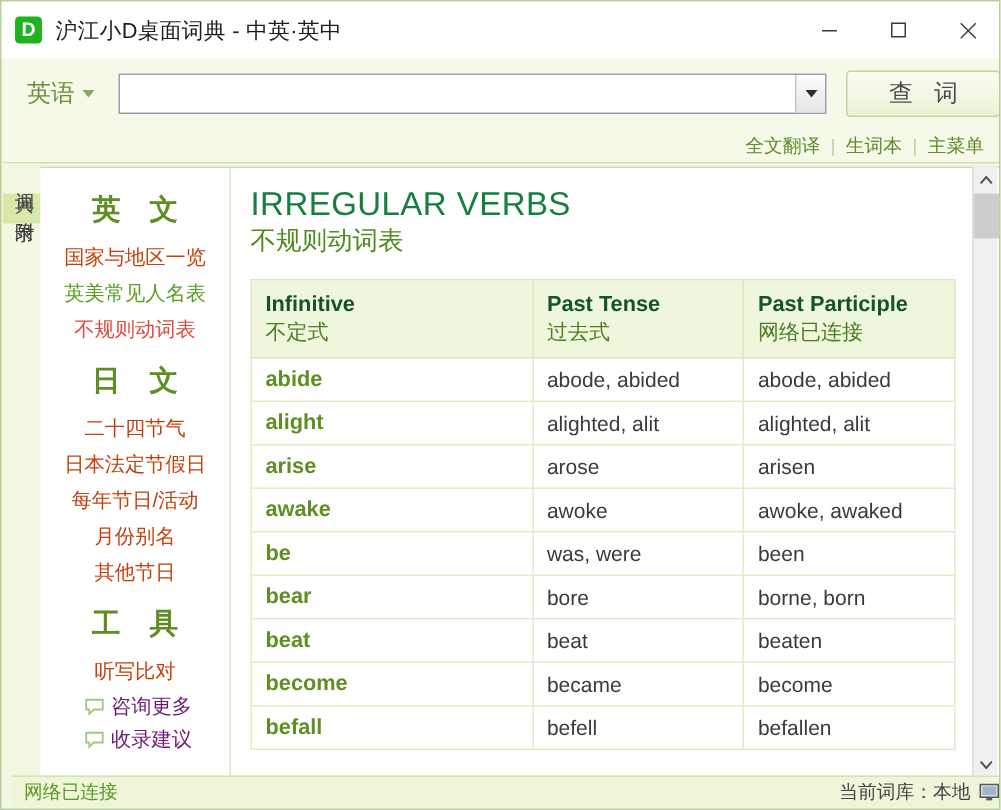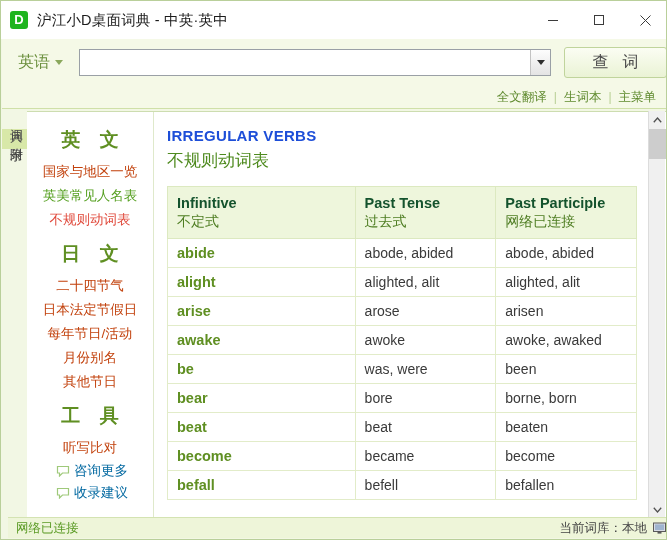--- a/index.html
+++ b/index.html
@@ -239,41 +239,41 @@
   .nav-item {
     line-height: 24px;
     color: #c2410c;
     white-space: nowrap;
     cursor: default;
   }
   .nav-item.hot { color: #56a021; }
   .nav-item.sel { color: #e0483a; }
   .nav-bubble {
     line-height: 22px;
-    color: #0369a1;
+    color: #701a75;
     display: flex;
     align-items: center;
     justify-content: center;
     gap: 4px;
     padding-left: 4px;
   }
   .nav-bubble svg { flex: none; display: block; }
 
   
   .article {
     flex: 1;
     padding: 10px 8px 0 13px;
     box-sizing: border-box;
     overflow: hidden;
     background: #ffffff;
   }
   .art-title-en {
-    font-size: 15px;
-    font-weight: bold;
-    color: #1d4ed8;
+    font-size: 22px;
+    font-weight: normal;
+    color: #15803d;
     letter-spacing: 0.3px;
     line-height: 27px;
   }
   .art-title-cn {
     font-size: 17px;
     color: #4e8a1e;
     line-height: 24px;
     margin-bottom: 13px;
   }
   table.verbs {

